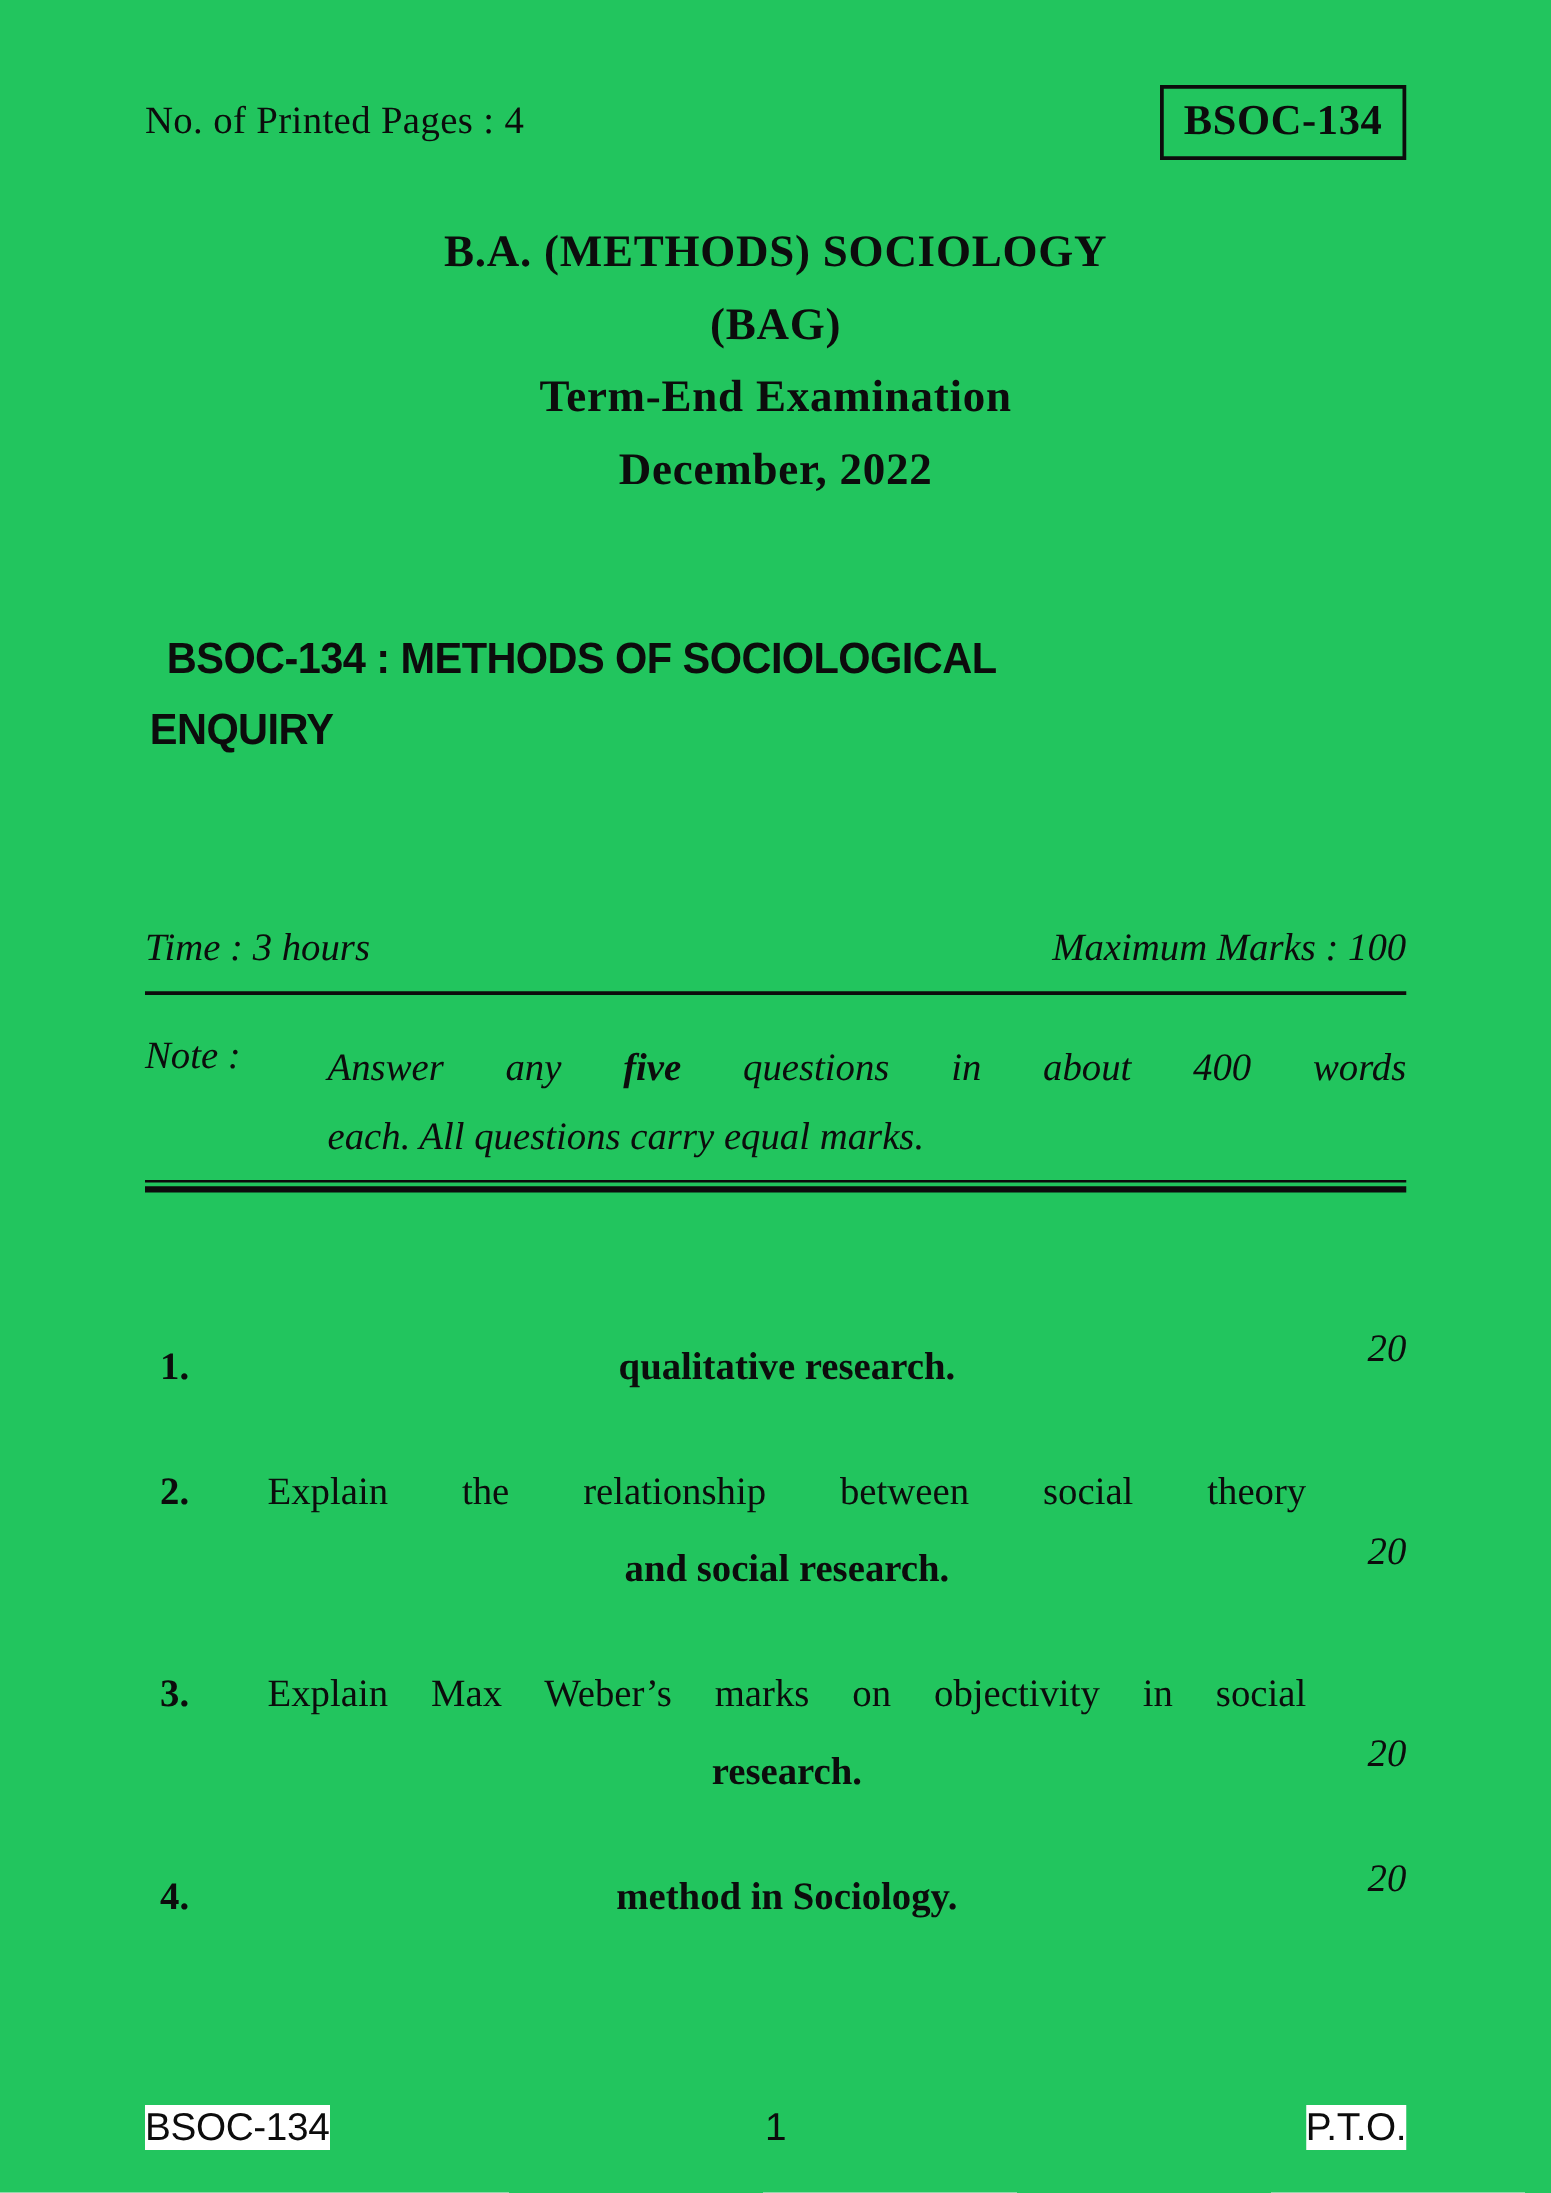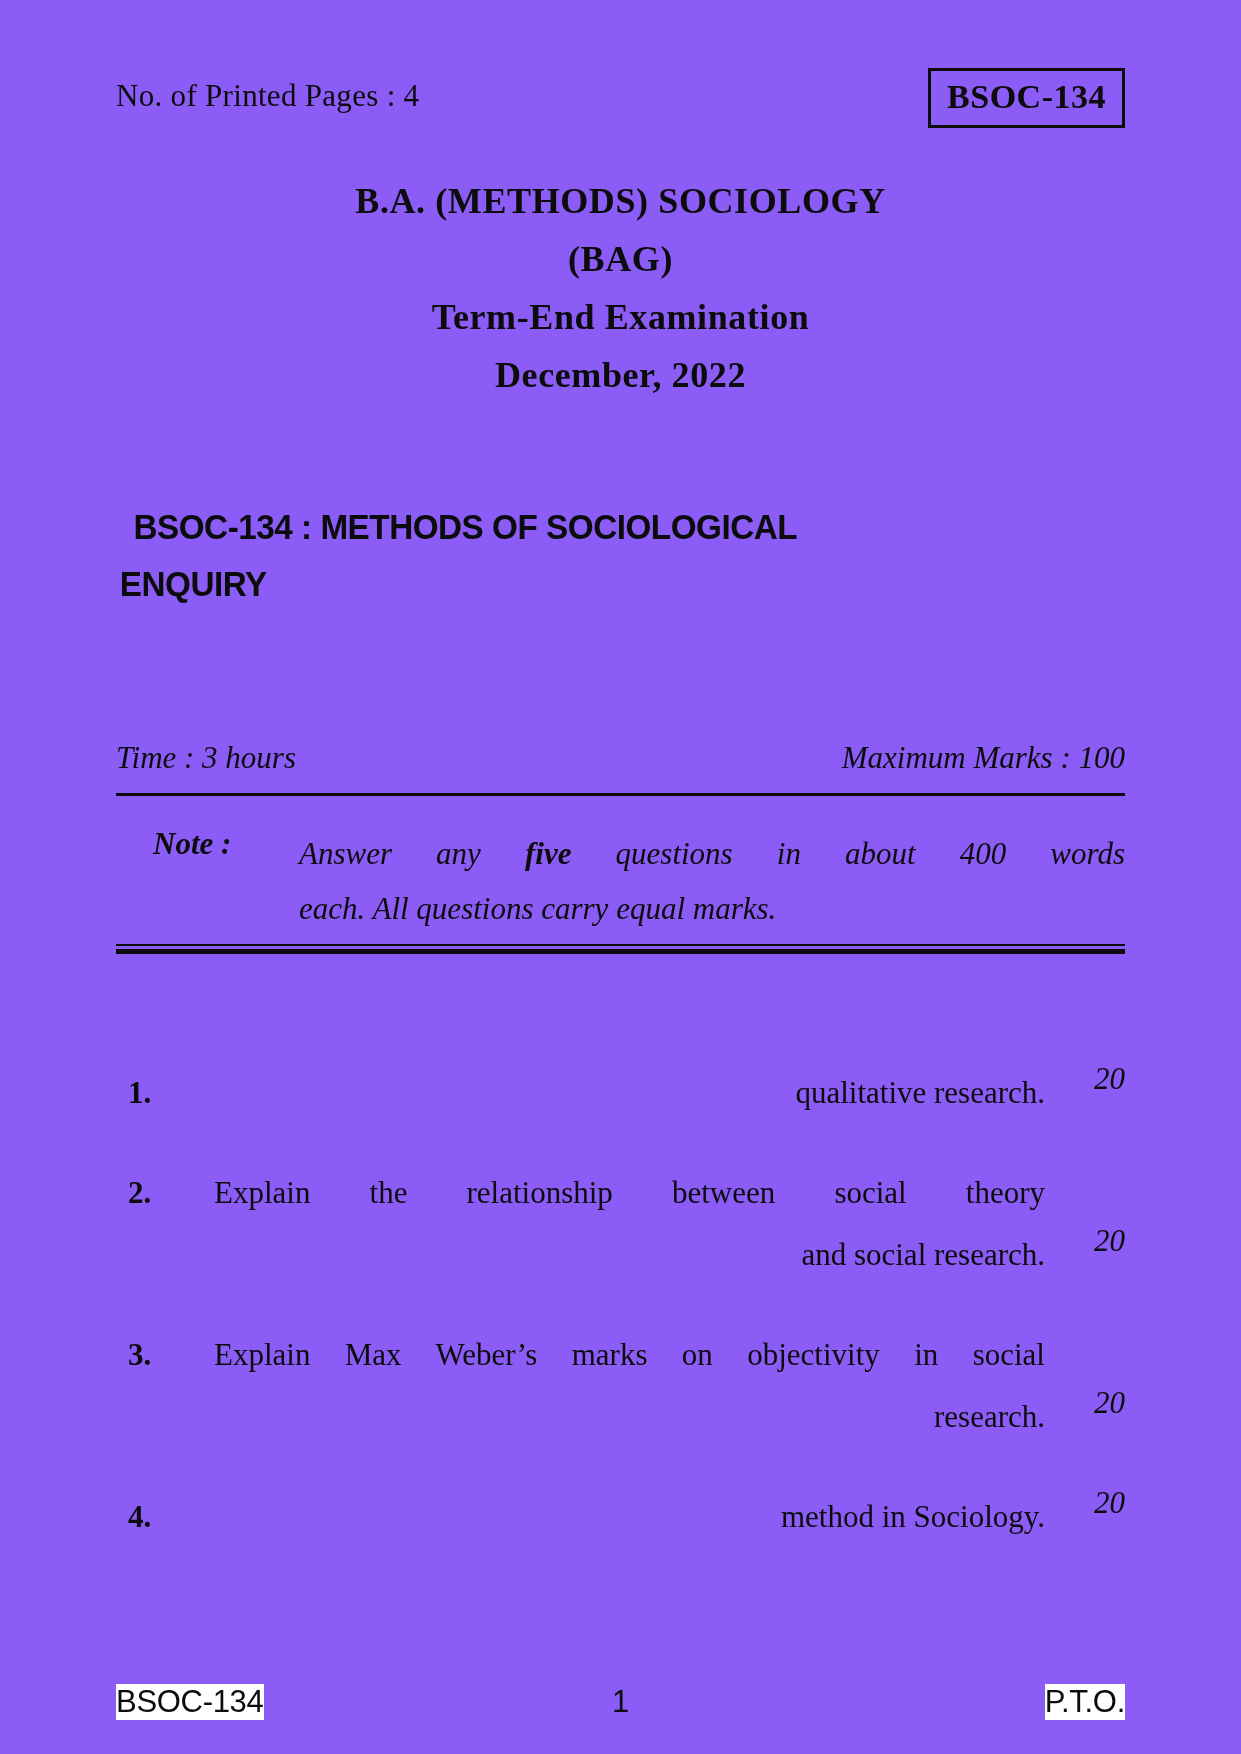--- a/index.html
+++ b/index.html
@@ -1,20 +1,20 @@
 <!DOCTYPE html>
 <html><head>
 <meta charset="utf-8">
 <style>
   html,body{margin:0;padding:0;background:#e8e8e8;}
   .sheet{
     position:relative;
     width:1241px;height:1754px;
     margin:0 auto;
-    background:#8b5cf6;
+    background:#22c55e;
     color:#0c0c0c;
     font-family:"Liberation Serif","DejaVu Serif",serif;
     overflow:hidden;
     box-sizing:border-box;
     padding:68px 116px 0 116px;
   }
   
   .hdr{display:flex;justify-content:space-between;align-items:flex-start;}
   .hdr-left{font-size:31px;margin-top:10px;letter-spacing:.3px;}
   .code-box{
@@ -32,33 +32,33 @@
   .subject-line>span{display:inline-block;transform:scaleX(.95);transform-origin:center;}
   
   .meta-row{margin-top:128px;display:flex;justify-content:space-between;
     font-style:italic;font-size:31px;}
   
   .rule-single{margin-top:17px;height:3px;background:#0c0c0c;}
   .rule-double{margin-top:8px;height:10px;box-sizing:border-box;
     border-top:2px solid #0c0c0c;border-bottom:5px solid #0c0c0c;}
   
   .note{margin-top:30px;display:flex;font-size:31px;font-style:italic;}
-  .note-label{flex:0 0 146px;font-weight:bold;margin-left:37px;}
+  .note-label{flex:0 0 146px;font-weight:normal;}
   .note-body{flex:1;}
   .note-line{line-height:55px;}
   .note-line1{text-align:justify;text-align-last:justify;-moz-text-align-last:justify;}
   .note-bold{font-weight:bold;}
   
   .questions{margin-top:108px;}
   .question{position:relative;display:flex;margin-bottom:38px;font-size:31px;}
   .q-num{flex:0 0 98px;box-sizing:border-box;padding-left:12px;
     font-weight:bold;line-height:62px;}
   .q-text{flex:0 0 831px;line-height:62px;}
   .q-line1{text-align:justify;text-align-last:justify;-moz-text-align-last:justify;}
-  .q-line2{text-align:right;}
+  .q-line2{text-align:center;font-weight:bold;}
   .q-marks{position:absolute;right:0;bottom:27px;font-style:italic;font-size:31px;}
   
   .footer{
     position:absolute;left:116px;right:116px;top:1684px;
     display:flex;justify-content:space-between;align-items:baseline;
     font-family:"Liberation Sans","DejaVu Sans",sans-serif;
     font-size:31px;letter-spacing:-.3px;
   }
   .footer-center{position:absolute;left:0;right:0;text-align:center;}
   .footer-left,.footer-right{position:relative;z-index:1;background:#fff;}

